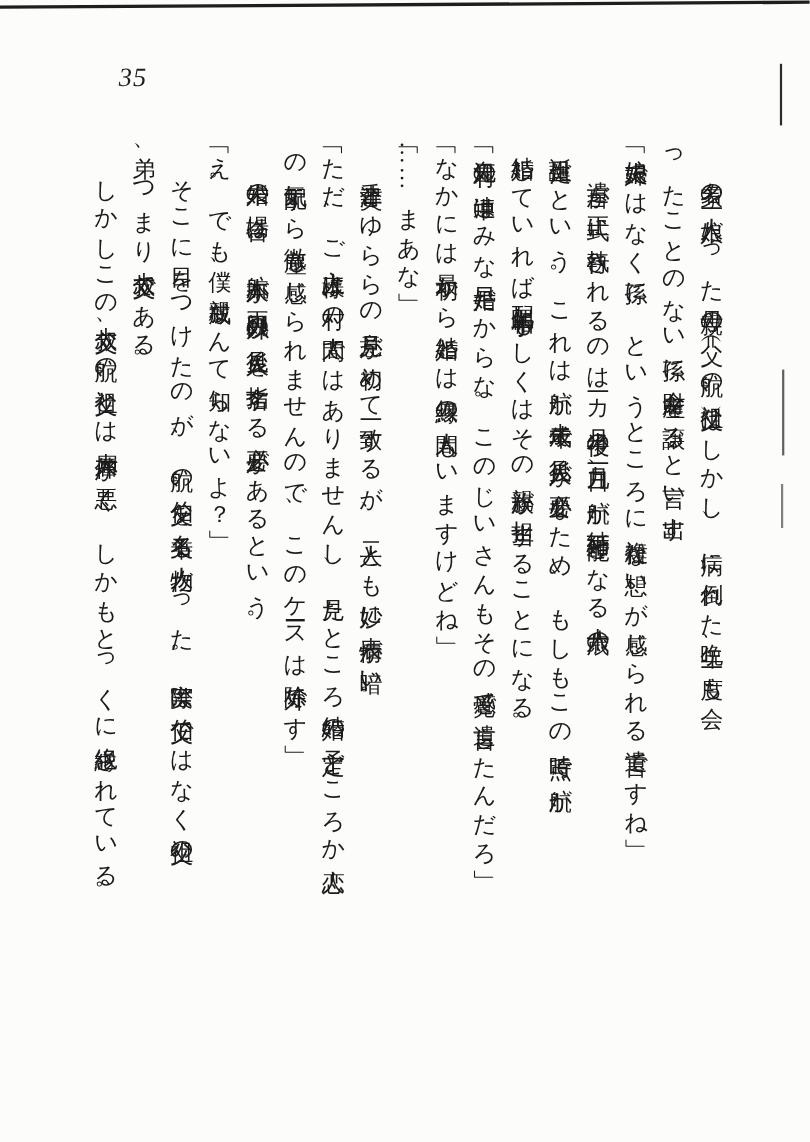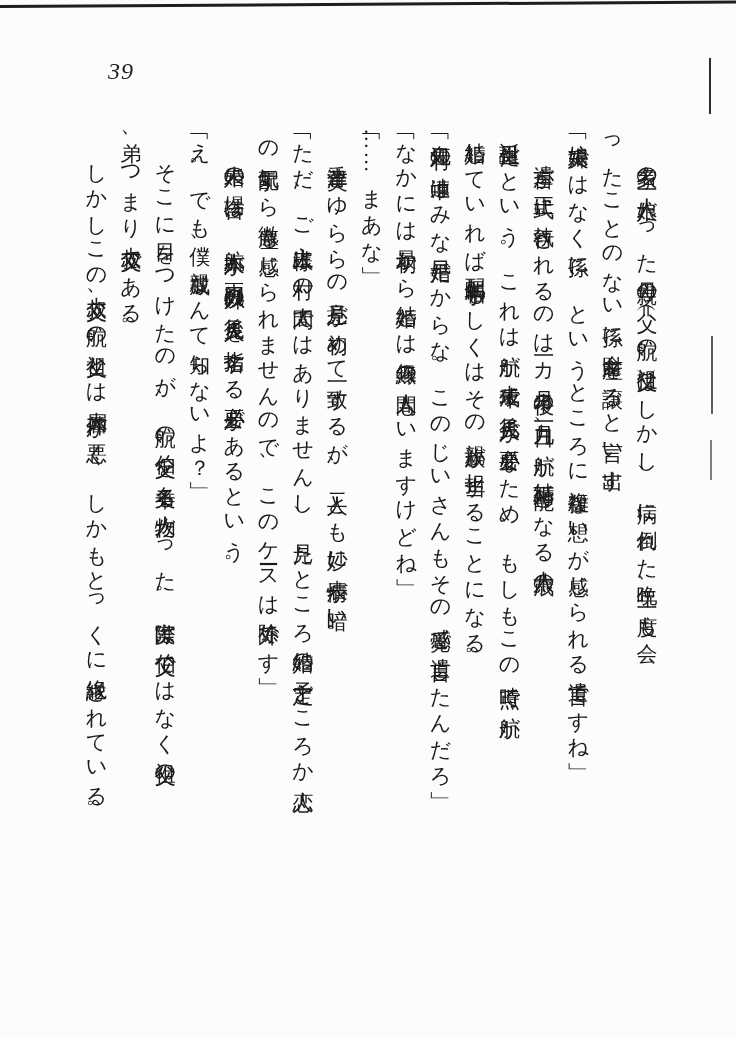--- a/index.html
+++ b/index.html
@@ -70,21 +70,21 @@
   }
 </style>
 </head>
 <body>
 
 <div class="book-page">
   <div class="top-rule"></div>
   <div class="artifact a1"></div>
   <div class="artifact a2"></div>
   <div class="artifact a3"></div>
-  <div class="page-number">39</div>
+  <div class="page-number">35</div>
   <div class="page-text">
       <div class="tcol indent">名家の一人娘だった母親の父（＝航の祖父）はしかし、病に倒れた晩年、一度も会</div>
       <div class="tcol">ったことのない孫に全財産を譲ると言い出す。</div>
       <div class="tcol">「娘夫婦ではなく孫に、というところに複雑な想いが感じられる遺言ですね」</div>
       <div class="tcol indent">遺言が正式に執行されるのは一カ月半後の九月一日、航が結婚可能となる十八歳の</div>
       <div class="tcol">誕生日だという。これは航が未成年で後見人が必要なため、もしもこの時点で航が</div>
       <div class="tcol">結婚していれば配偶相手もしくはその親族が担当することになる。</div>
       <div class="tcol">「鬼江村の連中はみな早婚だからな。このじいさんもその感覚で遺言したんだろ」</div>
       <div class="tcol">「なかには最初から結婚とは無縁の人間もいますけどね」</div>
       <div class="tcol">「……まあな」</div>

